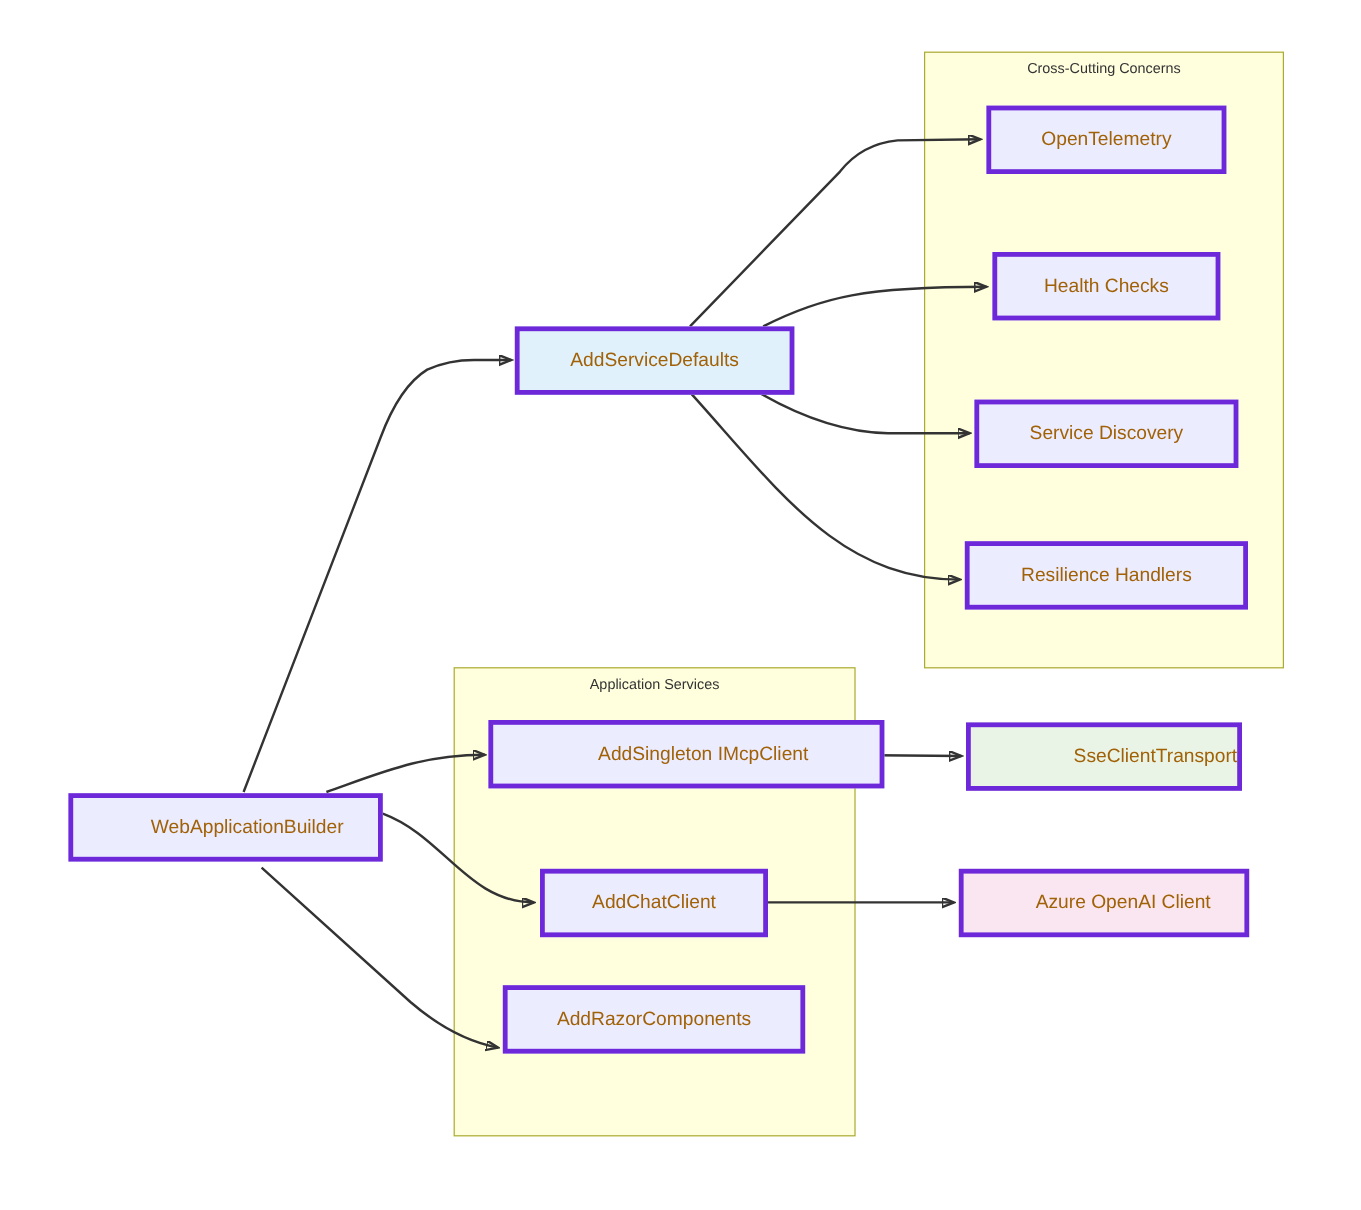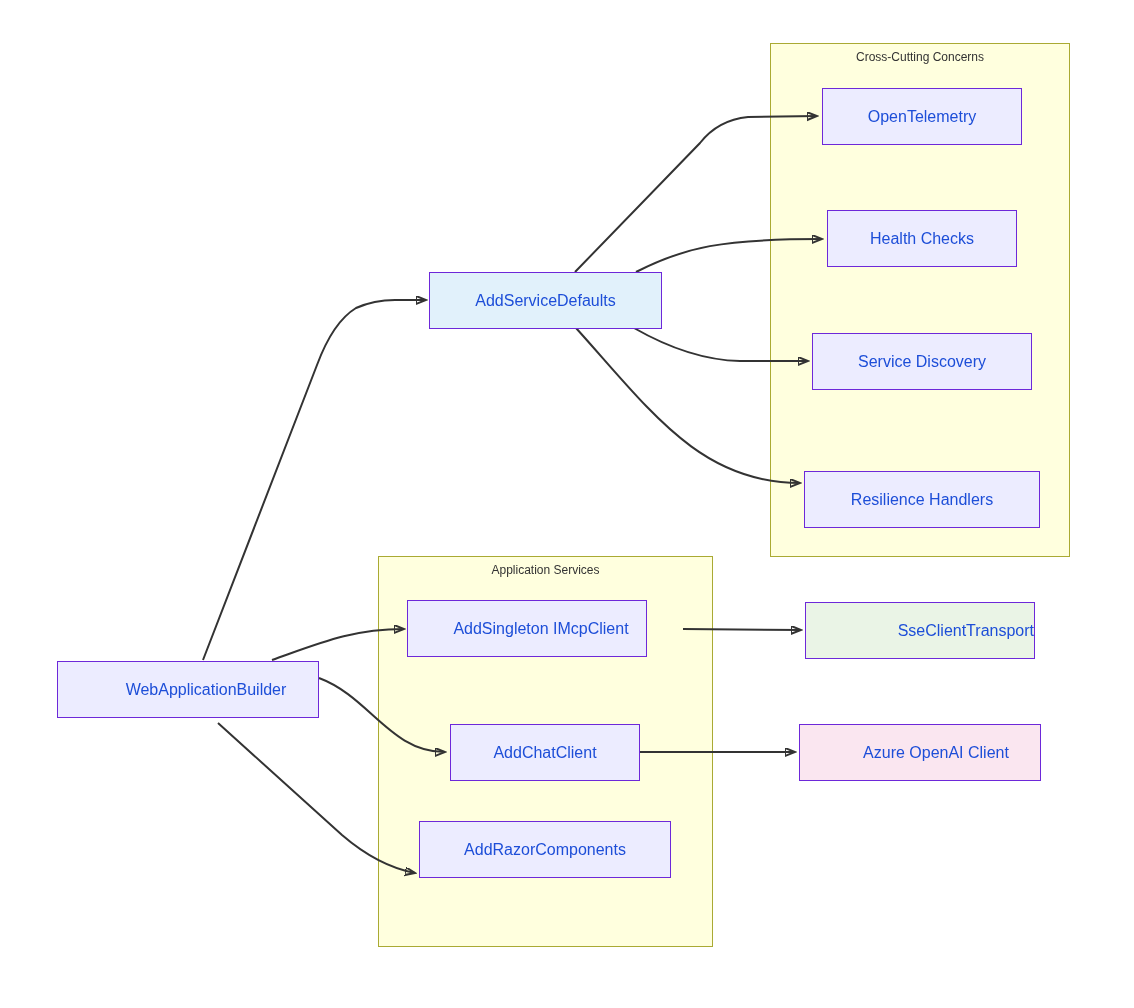--- a/index.html
+++ b/index.html
@@ -33,27 +33,27 @@
     left: 0;
     top: 0;
     width: 1134px;
     height: 1008px;
     pointer-events: none;
   }
   .edges path { fill: none; stroke: #333333; stroke-width: 2px; }
   .node {
     position: absolute;
     background: #ececff;
-    border: 1px solid #6d28d9;
+    border: 4px solid #6d28d9;
     box-sizing: border-box;
     display: flex;
     align-items: center;
     justify-content: center;
     font-size: 16px;
-    color: #1d4ed8;
+    color: #a16207;
     white-space: nowrap;
     text-align: center;
   }
   .node.blue  { background: #e1f1fb; }
   .node.green { background: #eaf4e6; }
   .node.pink  { background: #fae6f0; }
 </style>
 </head>
 <body>
 
@@ -97,25 +97,25 @@
   </div>
 
   <div class="node" style="left:827px; top:210px; width:190px; height:57px;">
     <span>Health Checks</span>
   </div>
 
   <div class="node" style="left:812px; top:333px; width:220px; height:57px;">
     <span>Service Discovery</span>
   </div>
 
-  <div class="node" style="left:804px; top:471px; width:236px; height:57px;">
+  <div class="node" style="left:804px; top:451px; width:236px; height:57px;">
     <span>Resilience Handlers</span>
   </div>
 
-  <div class="node" style="left:407px; top:600px; width:240px; height:57px;padding-left:28px;">
+  <div class="node" style="left:407px; top:600px; width:330px; height:57px;padding-left:28px;">
     <span>AddSingleton IMcpClient</span>
   </div>
 
   <div class="node" style="left:450px; top:724px; width:190px; height:57px;">
     <span>AddChatClient</span>
   </div>
 
   <div class="node" style="left:419px; top:821px; width:252px; height:57px;">
     <span>AddRazorComponents</span>
   </div>

